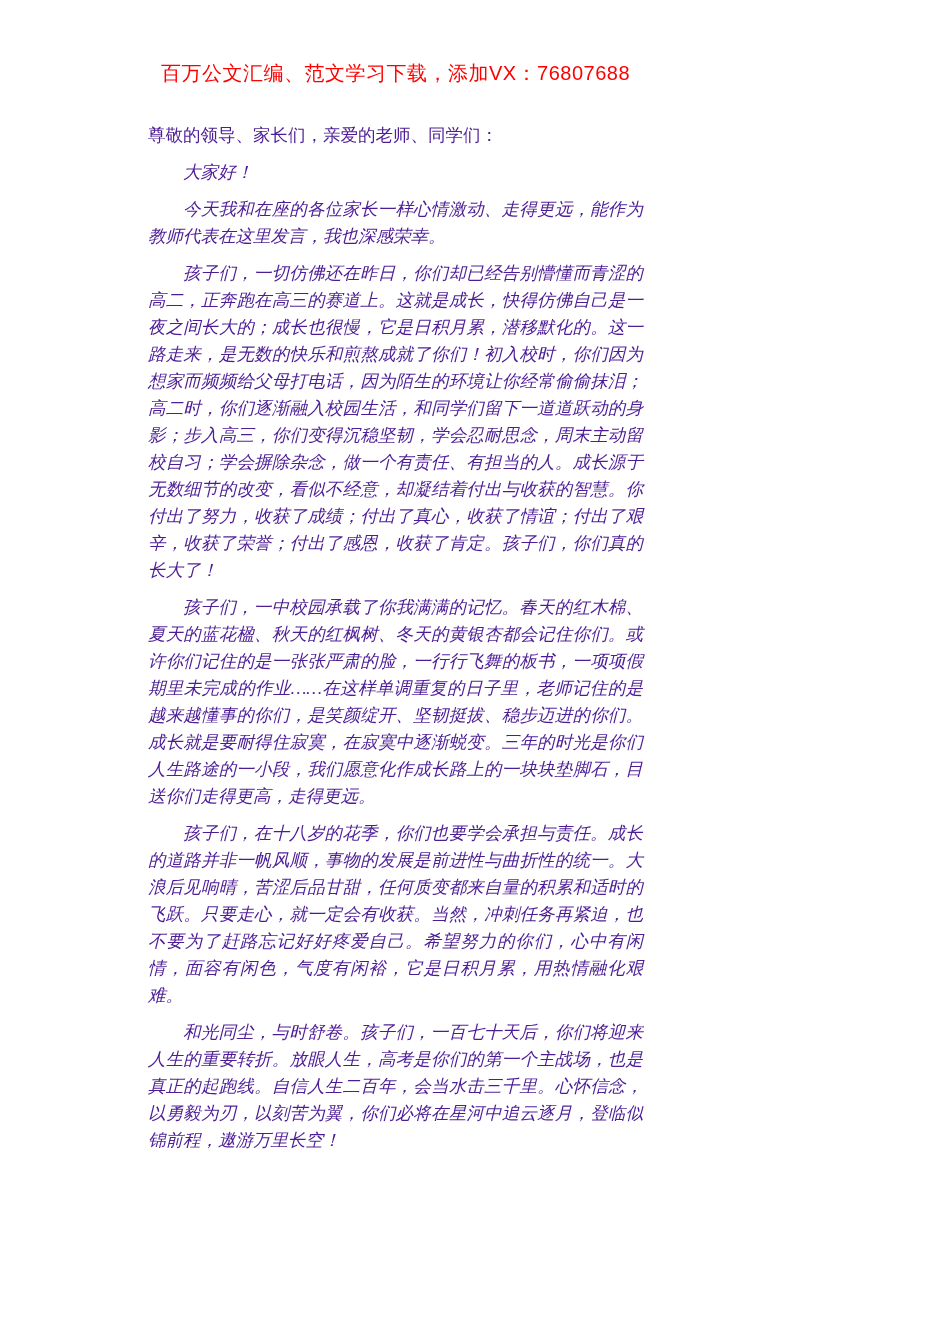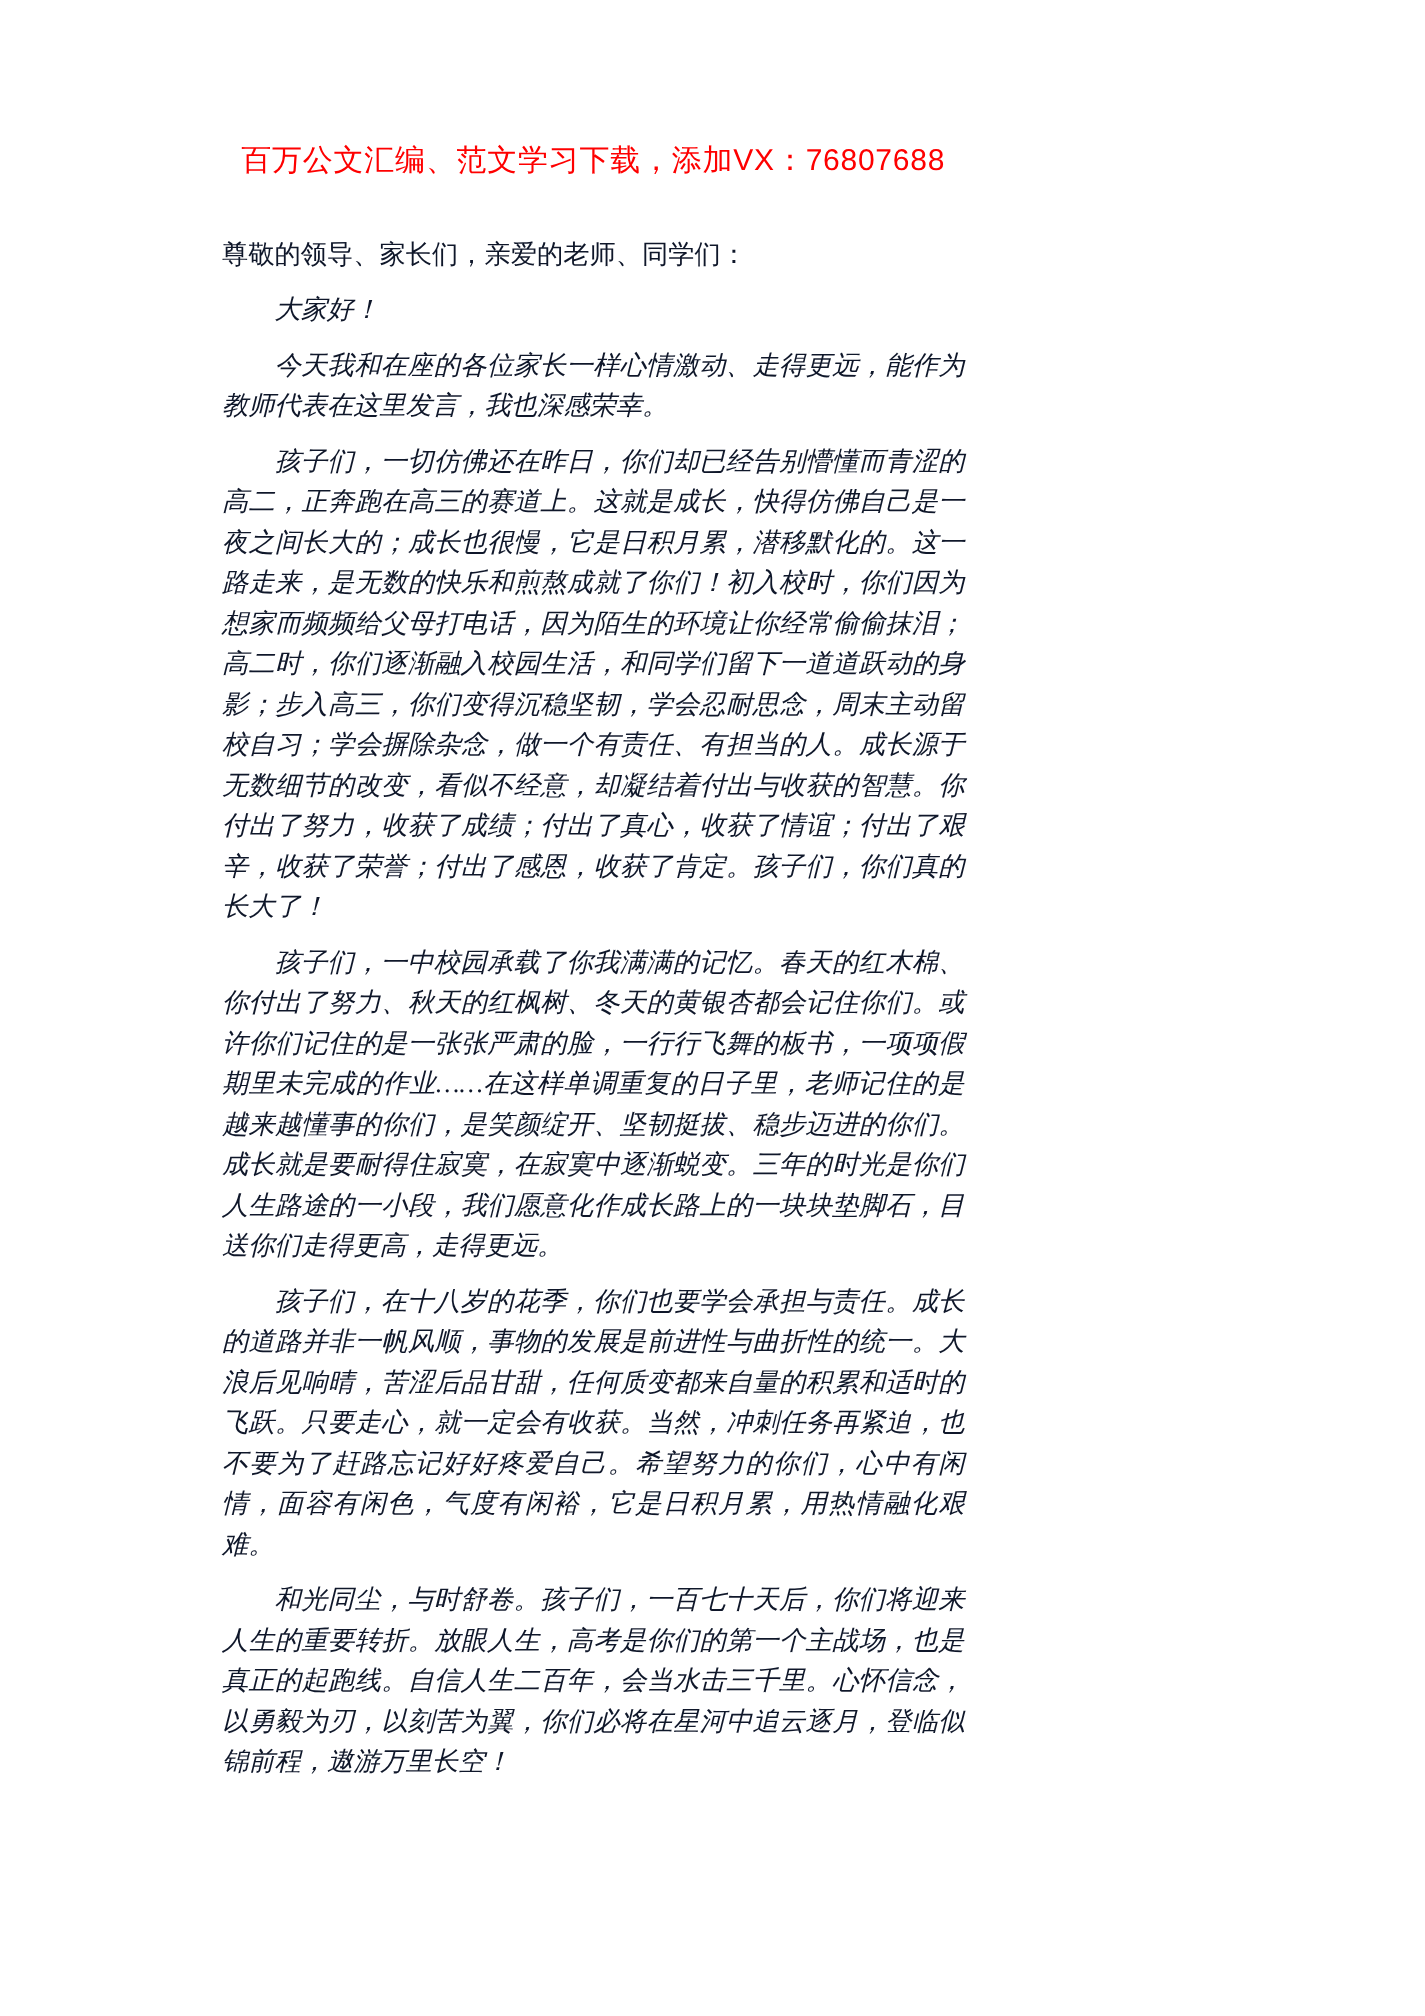--- a/index.html
+++ b/index.html
@@ -10,33 +10,33 @@
   body {
     width: 950px;
     font-family: "Liberation Serif", "DejaVu Serif", serif;
   }
   .page {
     position: relative;
     width: 788px;
     min-height: 1344px;
     background: #ffffff;
     box-sizing: border-box;
-    padding: 94px 145px 60px 148px;
+    padding: 60px 145px 60px 148px;
   }
   .promo {
     color: #fe0000;
     text-align: center;
     font-size: 20px;
     line-height: 26px;
     letter-spacing: 0.5px;
     margin: 0 0 32px 0;
     font-family: "Liberation Sans", sans-serif;
   }
   .doc {
-    color: #0f172a;
+    color: #4c1d95;
     font-size: 17.5px;
     line-height: 27px;
     text-align: justify;
     text-justify: inter-ideograph;
     margin-top: 36px;
   }
   .salutation {
     margin: 0 0 10px 0;
     text-indent: 0;
   }
@@ -57,21 +57,21 @@
 
     <p class="salutation">尊敬的领导、家长们，亲爱的老师、同学们：</p>
 
     <p class="para">大家好！</p>
 
     <p class="para">今天我和在座的各位家长一样心情激动、走得更远，能作为教师代表在这里发言，我也深感荣幸。</p>
 
     <p class="para">孩子们，一切仿佛还在昨日，你们却已经告别懵懂而青涩的高二，正奔跑在高三的赛道上。这就是成长，快得仿佛自己是一夜之间长大的；成长也很慢，它是日积月累，潜移默化的。这一路走来，是无数的快乐和煎熬成就了你们！初入校时，你们因为想家而频频给父母打电话，因为陌生的环境让你经常偷偷抹泪；高二时，你们逐渐融入校园生活，和同学们留下一道道跃动的身影；步入高三，你们变得沉稳坚韧，学会忍耐思念，周末主动留校自习；学会摒除杂念，做一个有责任、有担当的人。成长源于无数细节的改变，看似不经意，却凝结着付出与收获的智慧。你付出了努力，收获了成绩；付出了真心，收获了情谊；付出了艰辛，收获了荣誉；付出了感恩，收获了肯定。孩子们，你们真的长大了！</p>
 
 
-    <p class="para">孩子们，一中校园承载了你我满满的记忆。春天的红木棉、你付出了努力、秋天的红枫树、冬天的黄银杏都会记住你们。或许你们记住的是一张张严肃的脸，一行行飞舞的板书，一项项假期里未完成的作业……在这样单调重复的日子里，老师记住的是越来越懂事的你们，是笑颜绽开、坚韧挺拔、稳步迈进的你们。成长就是要耐得住寂寞，在寂寞中逐渐蜕变。三年的时光是你们人生路途的一小段，我们愿意化作成长路上的一块块垫脚石，目送你们走得更高，走得更远。</p>
+    <p class="para">孩子们，一中校园承载了你我满满的记忆。春天的红木棉、夏天的蓝花楹、秋天的红枫树、冬天的黄银杏都会记住你们。或许你们记住的是一张张严肃的脸，一行行飞舞的板书，一项项假期里未完成的作业……在这样单调重复的日子里，老师记住的是越来越懂事的你们，是笑颜绽开、坚韧挺拔、稳步迈进的你们。成长就是要耐得住寂寞，在寂寞中逐渐蜕变。三年的时光是你们人生路途的一小段，我们愿意化作成长路上的一块块垫脚石，目送你们走得更高，走得更远。</p>
 
 
     <p class="para">孩子们，在十八岁的花季，你们也要学会承担与责任。成长的道路并非一帆风顺，事物的发展是前进性与曲折性的统一。大浪后见响晴，苦涩后品甘甜，任何质变都来自量的积累和适时的飞跃。只要走心，就一定会有收获。当然，冲刺任务再紧迫，也不要为了赶路忘记好好疼爱自己。希望努力的你们，心中有闲情，面容有闲色，气度有闲裕，它是日积月累，用热情融化艰难。</p>
 
     <p class="para">和光同尘，与时舒卷。孩子们，一百七十天后，你们将迎来人生的重要转折。放眼人生，高考是你们的第一个主战场，也是真正的起跑线。自信人生二百年，会当水击三千里。心怀信念，以勇毅为刃，以刻苦为翼，你们必将在星河中追云逐月，登临似锦前程，遨游万里长空！</p>
 
   </div>
 </div>
 
 </body></html>

